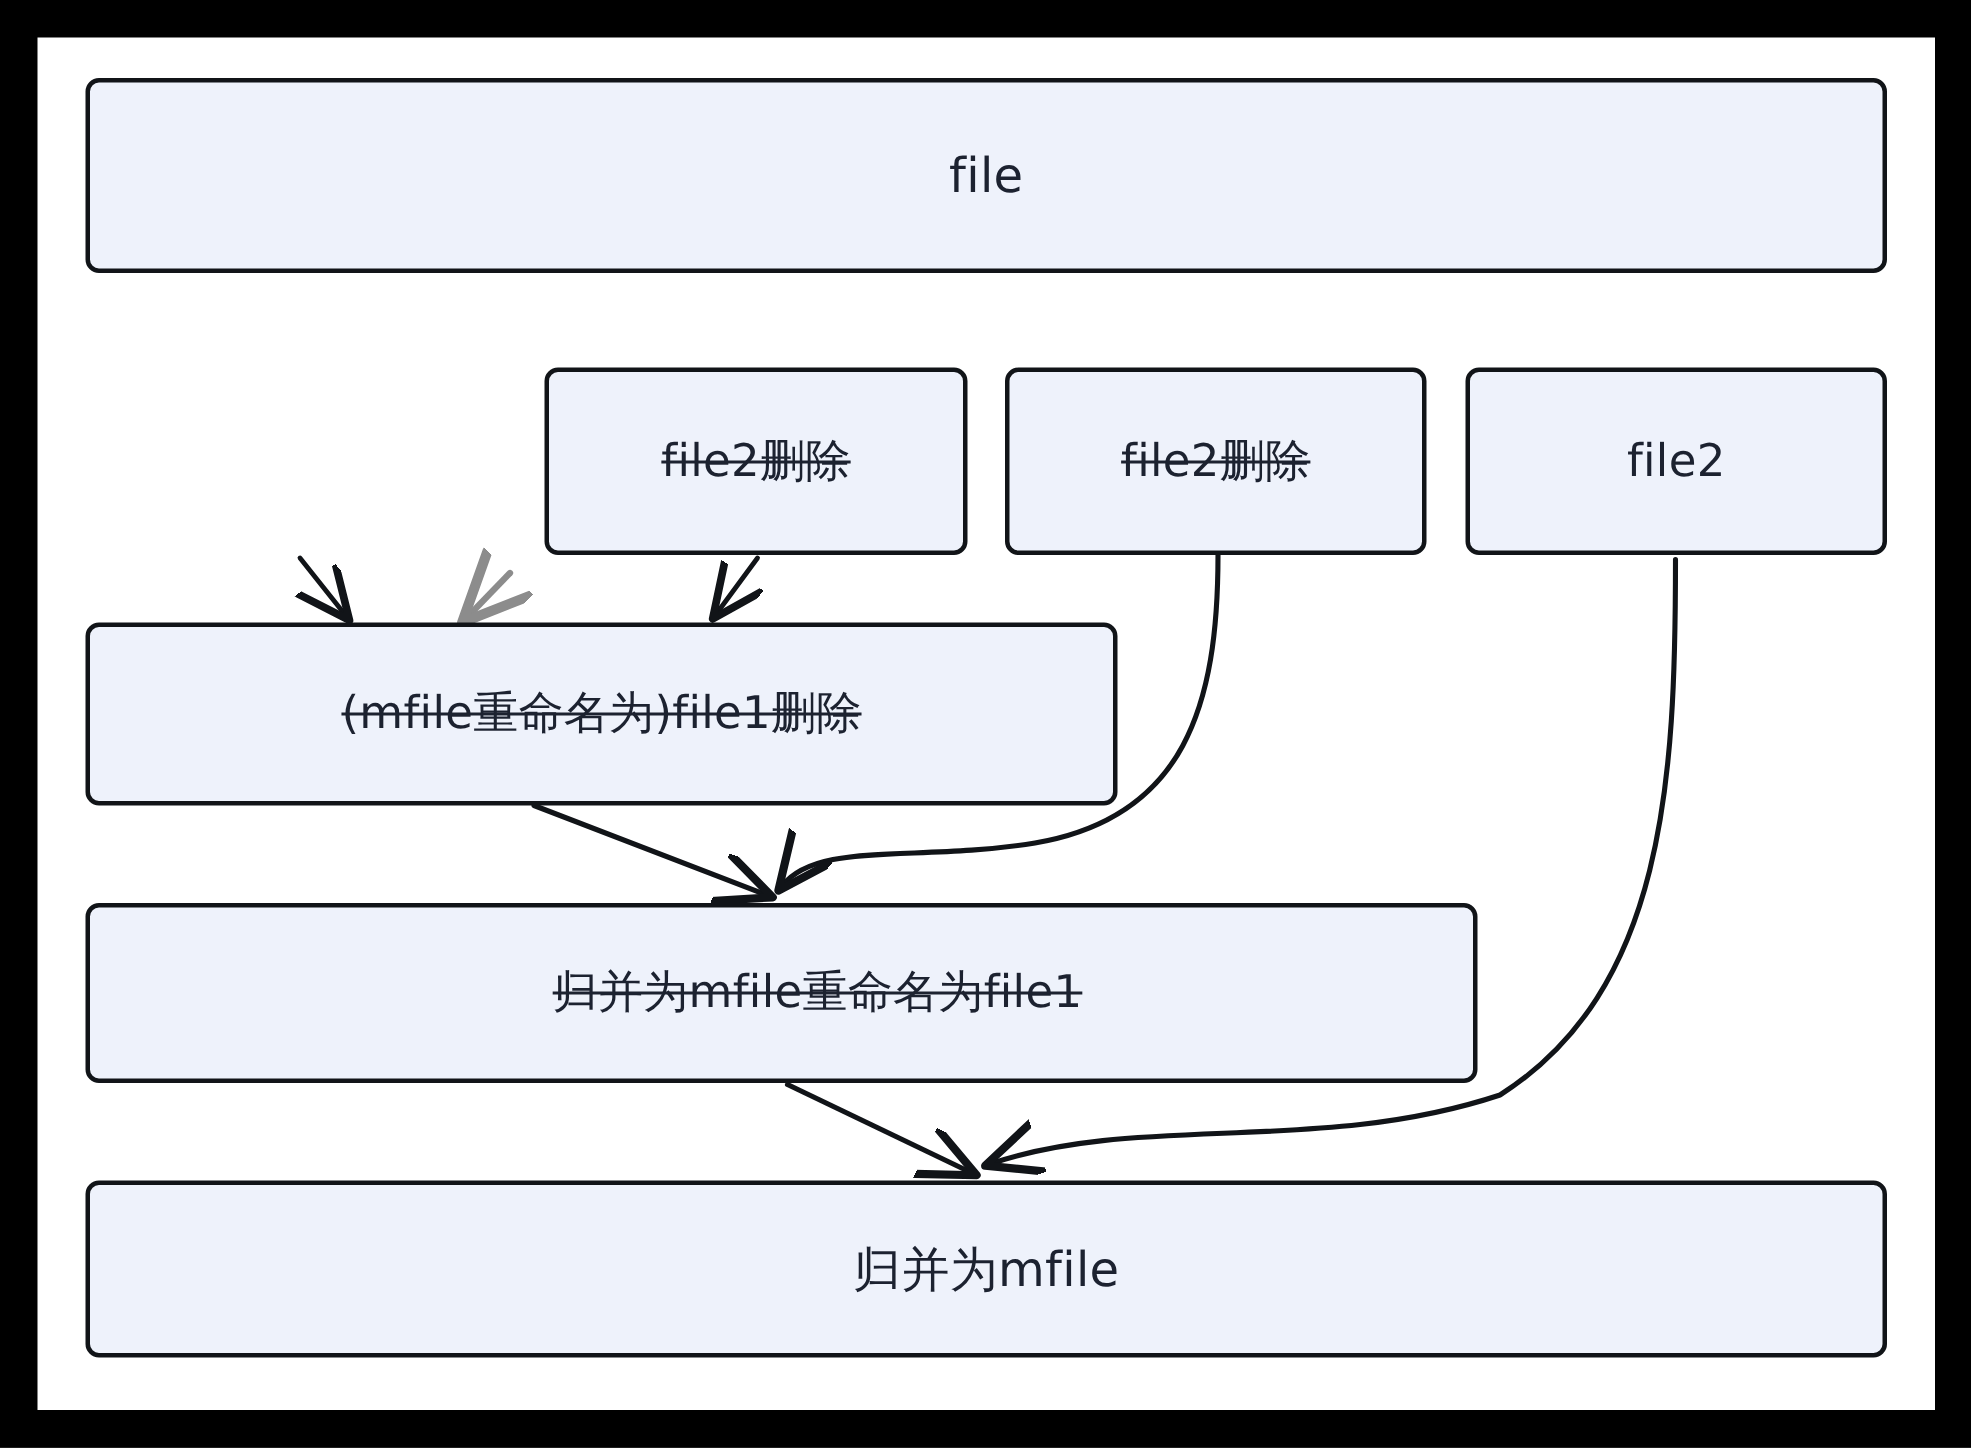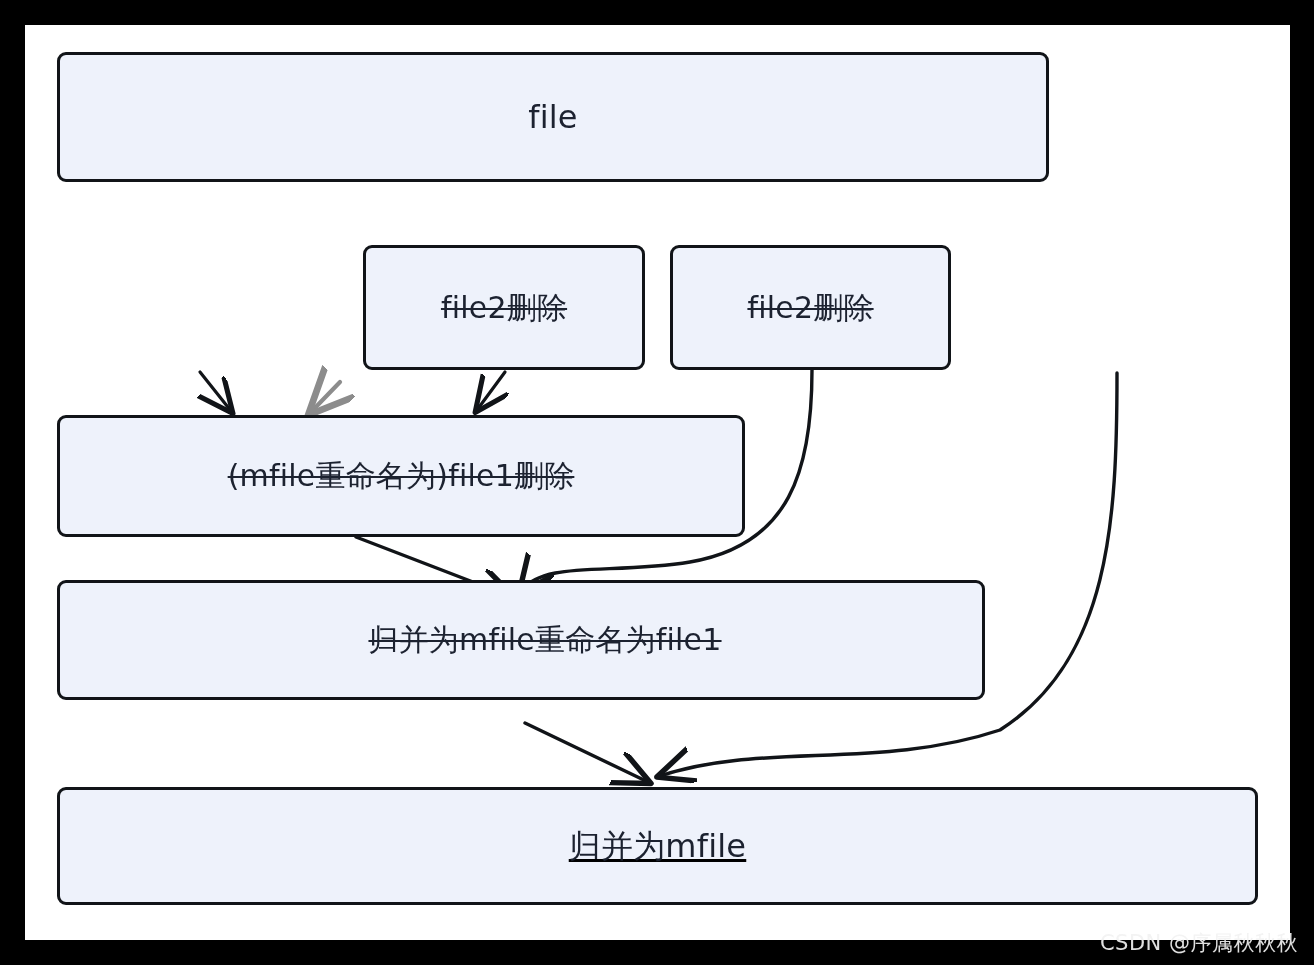--- a/index.html
+++ b/index.html
@@ -51,28 +51,28 @@
     font-size: 30px;
     line-height: 1.25;
     letter-spacing: 0.2px;
     white-space: nowrap;
   }
   .strike {
     text-decoration: line-through;
     text-decoration-thickness: 2px;
     text-decoration-color: #1c2230;
   }
-  #n-file        { left: 57px;  top: 52px;  width: 992px; height: 130px; }
+  #n-file        { left: 57px;  top: 52px;  width: 1201px; height: 130px; }
   #n-file1-del   { left: 57px;  top: 245px; width: 283px;  height: 125px; }
   #n-file2-del-a { left: 363px; top: 245px; width: 282px;  height: 125px; }
   #n-file2-del-b { left: 670px; top: 245px; width: 281px;  height: 125px; }
   #n-file2       { left: 977px; top: 245px; width: 281px;  height: 125px; }
   #n-mfile-ren   { left: 57px;  top: 415px; width: 688px;  height: 122px; }
-  #n-merge-mfile-file1 { left: 57px; top: 580px; width: 928px; height: 120px; padding-left: 48px; }
-  #n-merge-mfile { left: 57px;  top: 787px; width: 1201px; height: 118px; text-decoration: underline; }
+  #n-merge-mfile-file1 { left: 57px; top: 602px; width: 928px; height: 120px; padding-left: 48px; }
+  #n-merge-mfile { left: 57px;  top: 787px; width: 1201px; height: 118px; }
   #n-file .node-label,
   #n-merge-mfile .node-label { font-size: 32px; }
   #watermark {
     position: absolute;
     right: 16px;
     bottom: 8px;
     color: #f2f2f2;
     font-size: 21px;
     letter-spacing: 0.5px;
     opacity: 0.92;
@@ -130,27 +130,29 @@
 
 
   <div class="node" id="n-file2-del-a">
     <span class="node-label strike">file2删除</span>
   </div>
 
   <div class="node" id="n-file2-del-b">
     <span class="node-label strike">file2删除</span>
   </div>
 
+  <div class="node" id="n-file2">
+    <span class="node-label">file2</span>
+  </div>
 
   <div class="node" id="n-mfile-ren">
     <span class="node-label strike">(mfile重命名为)file1删除</span>
   </div>
 
   <div class="node" id="n-merge-mfile-file1">
     <span class="node-label strike">归并为mfile重命名为file1</span>
   </div>
 
   <div class="node" id="n-merge-mfile">
     <span class="node-label">归并为mfile</span>
   </div>
 
-  <div id="watermark">CSDN @序属秋秋秋</div>
 </div>
 
 </body></html>

